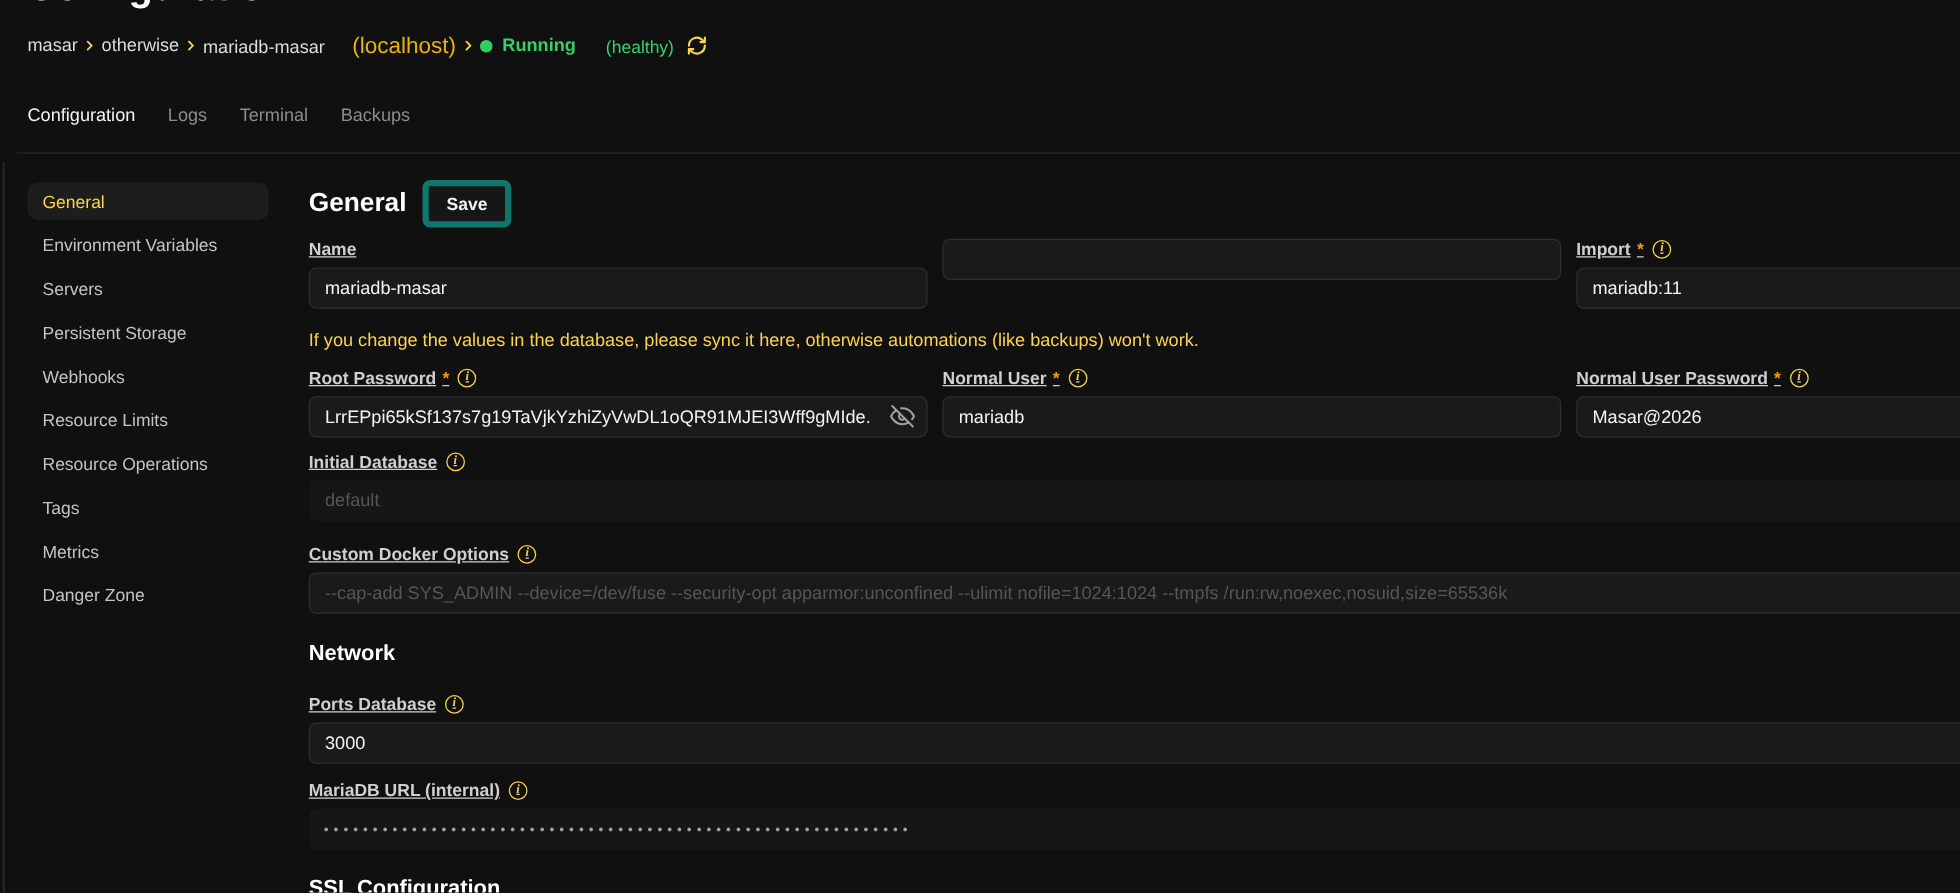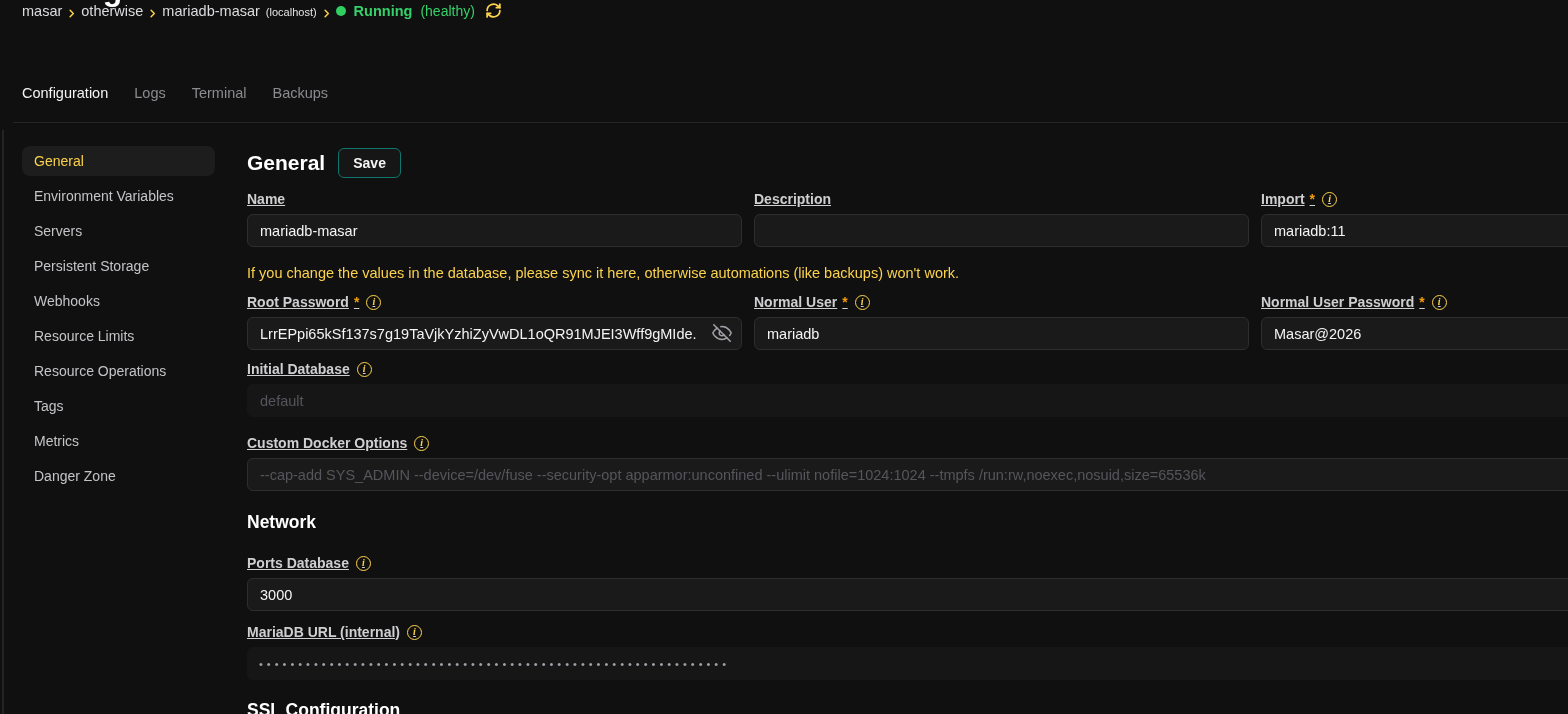--- a/index.html
+++ b/index.html
@@ -11,31 +11,31 @@
     position:relative;
   }
   
   .partial-title {
     position:absolute; top:-27px; left:21px;
     font-size:32px; font-weight:bold; color:#ffffff; line-height:32px;
     white-space:nowrap;
   }
   
   .breadcrumb {
-    position:absolute; top:2px; left:22px;
-    display:flex; align-items:flex-end; gap:4px;
+    position:absolute; top:26px; left:22px;
+    display:flex; align-items:center; gap:4px;
     font-size:14.5px; color:#dcdcdf;
   }
   .crumb { color:#dcdcdf; }
-  .crumb-suffix { font-size:11px; color:#e5e5e5; margin-left:6px; }
+  .crumb-suffix { font-size:18px; color:#eab308; margin-left:22px; }
   .chev svg { display:block; }
   .status-wrap { display:flex; align-items:center; gap:8px; }
   .status-dot { width:10px; height:10px; border-radius:50%; background:#2fd05f; }
   .status-running { color:#35d069; font-weight:bold; font-size:14.5px; }
-  .status-health { color:#35d069; font-size:14px; }
+  .status-health { color:#35d069; font-size:14px;margin-left:16px; }
   .refresh-icon { display:flex; align-items:center; margin-left:2px; }
   
   .tabs {
     position:absolute; top:85px; left:22px;
     display:flex; gap:26px; font-size:14.5px;
   }
   .tab { color:#8b8b90; cursor:pointer; }
   .tab.active { color:#f4f4f5; }
   .tabs-divider {
     position:absolute; top:122px; left:13px; right:0;
@@ -53,21 +53,21 @@
     font-size:14px; color:#c4c4c8; border-radius:8px; cursor:pointer;
     white-space:nowrap;
   }
   .side-item.active { background:#1d1d1d; color:#fbd24b; }
   .main { margin-left:32px; width:1509px; flex:0 0 1509px; }
   
   .main-header { display:flex; align-items:center; gap:13px; height:33px; margin-bottom:12px; }
   .h-general { font-size:21px; font-weight:bold; color:#ffffff; }
   .save-btn {
     background:#161616; color:#f4f4f5;
-    border:1px solid #0f766e; border-radius:6px;
+    border:5px solid #0f766e; border-radius:6px;
     font-family:"Liberation Sans", sans-serif;
     font-size:14px; font-weight:bold; padding:6px 14px; cursor:pointer;
   }
   .section-heading { font-size:17.5px; font-weight:bold; color:#ffffff; }
   
   .grid3 { display:grid; grid-template-columns:495px 495px 495px; column-gap:12px; }
   .field-label {
     font-size:14px; color:#cfcfd2; margin-bottom:7px;
     display:flex; align-items:center; gap:5px; font-weight:bold;
     white-space:nowrap;
@@ -181,23 +181,20 @@
     </div>
 
     <div class="grid3">
       <div>
         <div class="field-label">
             <span>Name</span>
           </div>
         <input class="text-input" type="text" value="mariadb-masar" style="">
       </div>
       <div>
-        <div class="field-label">
-            <span>Description</span>
-          </div>
         <input class="text-input" type="text" value="" style="">
       </div>
       <div>
         <div class="field-label">
           <span>Import</span>
           <span class="req">*</span>
           <span class="info-icon">i</span>
         </div>
         <input class="text-input" type="text" value="mariadb:11" style="">
       </div>

